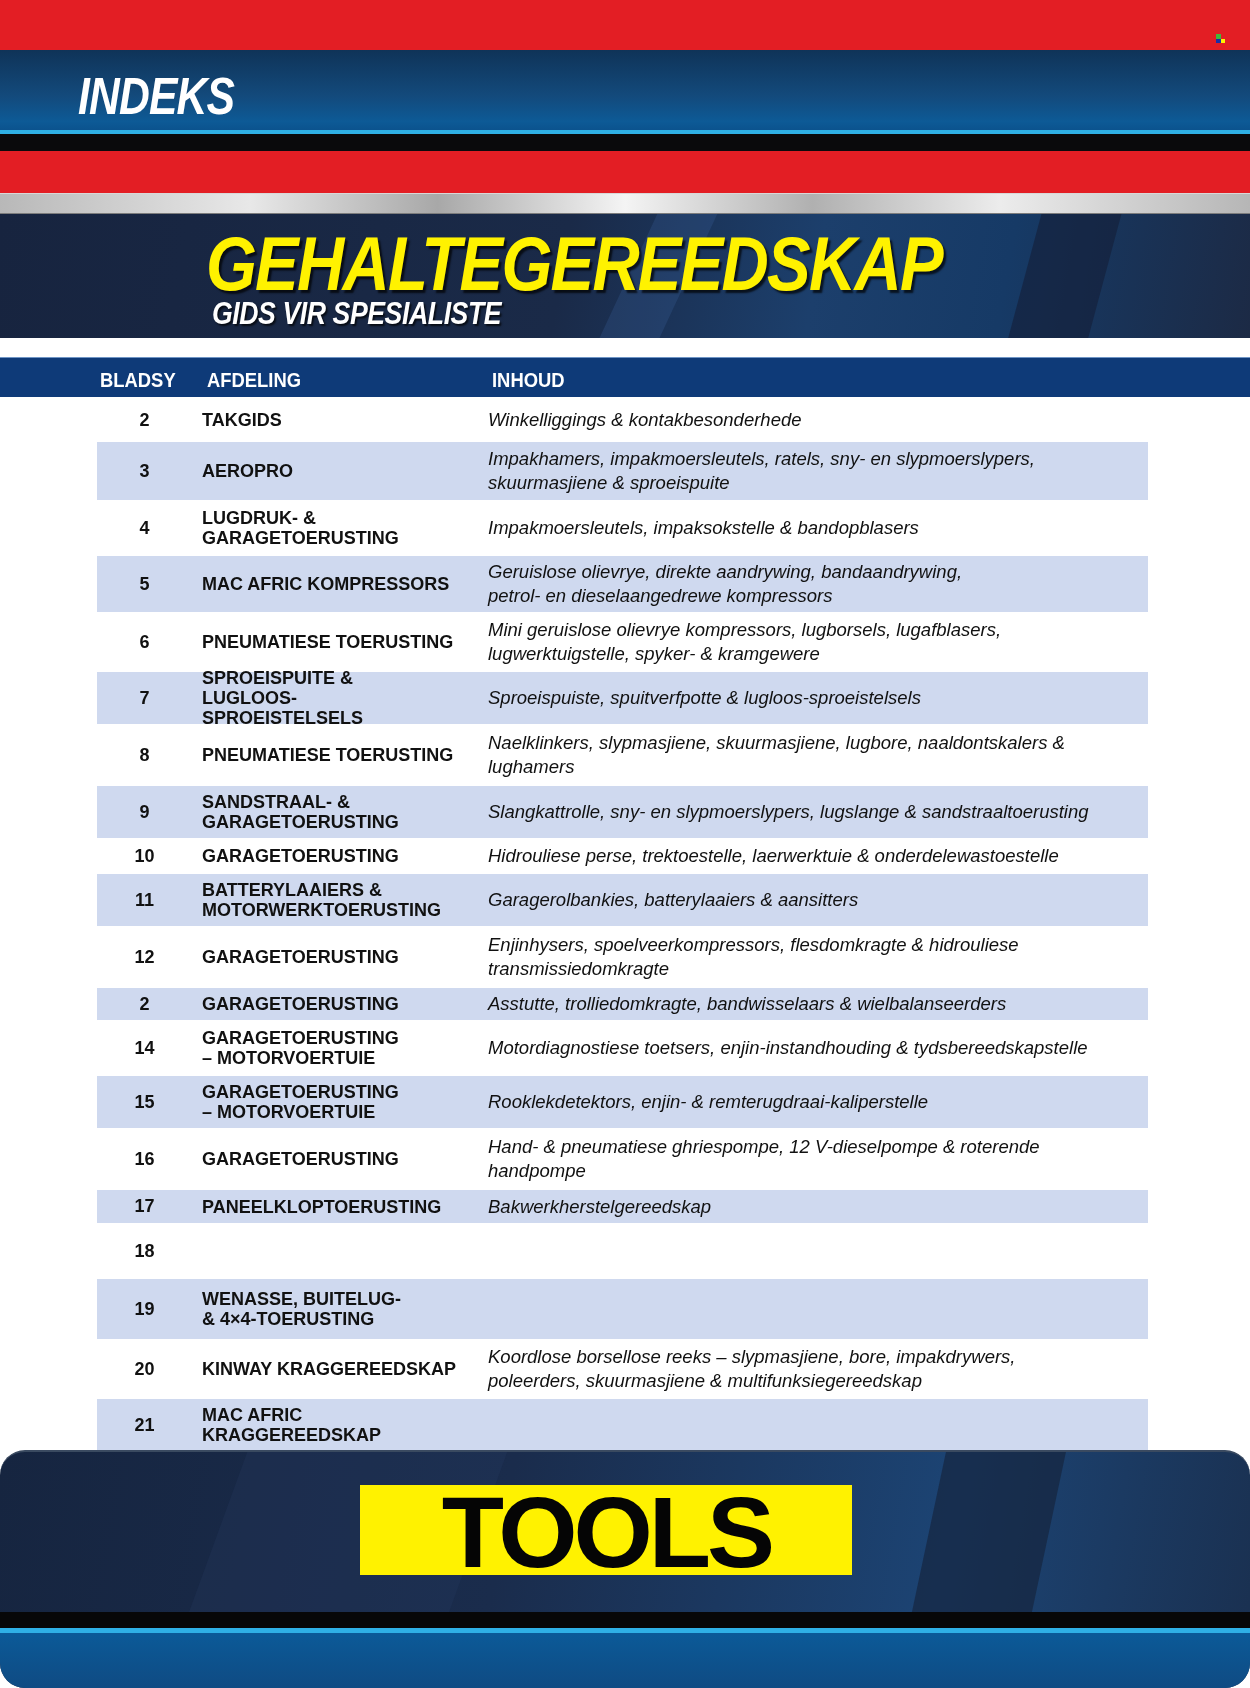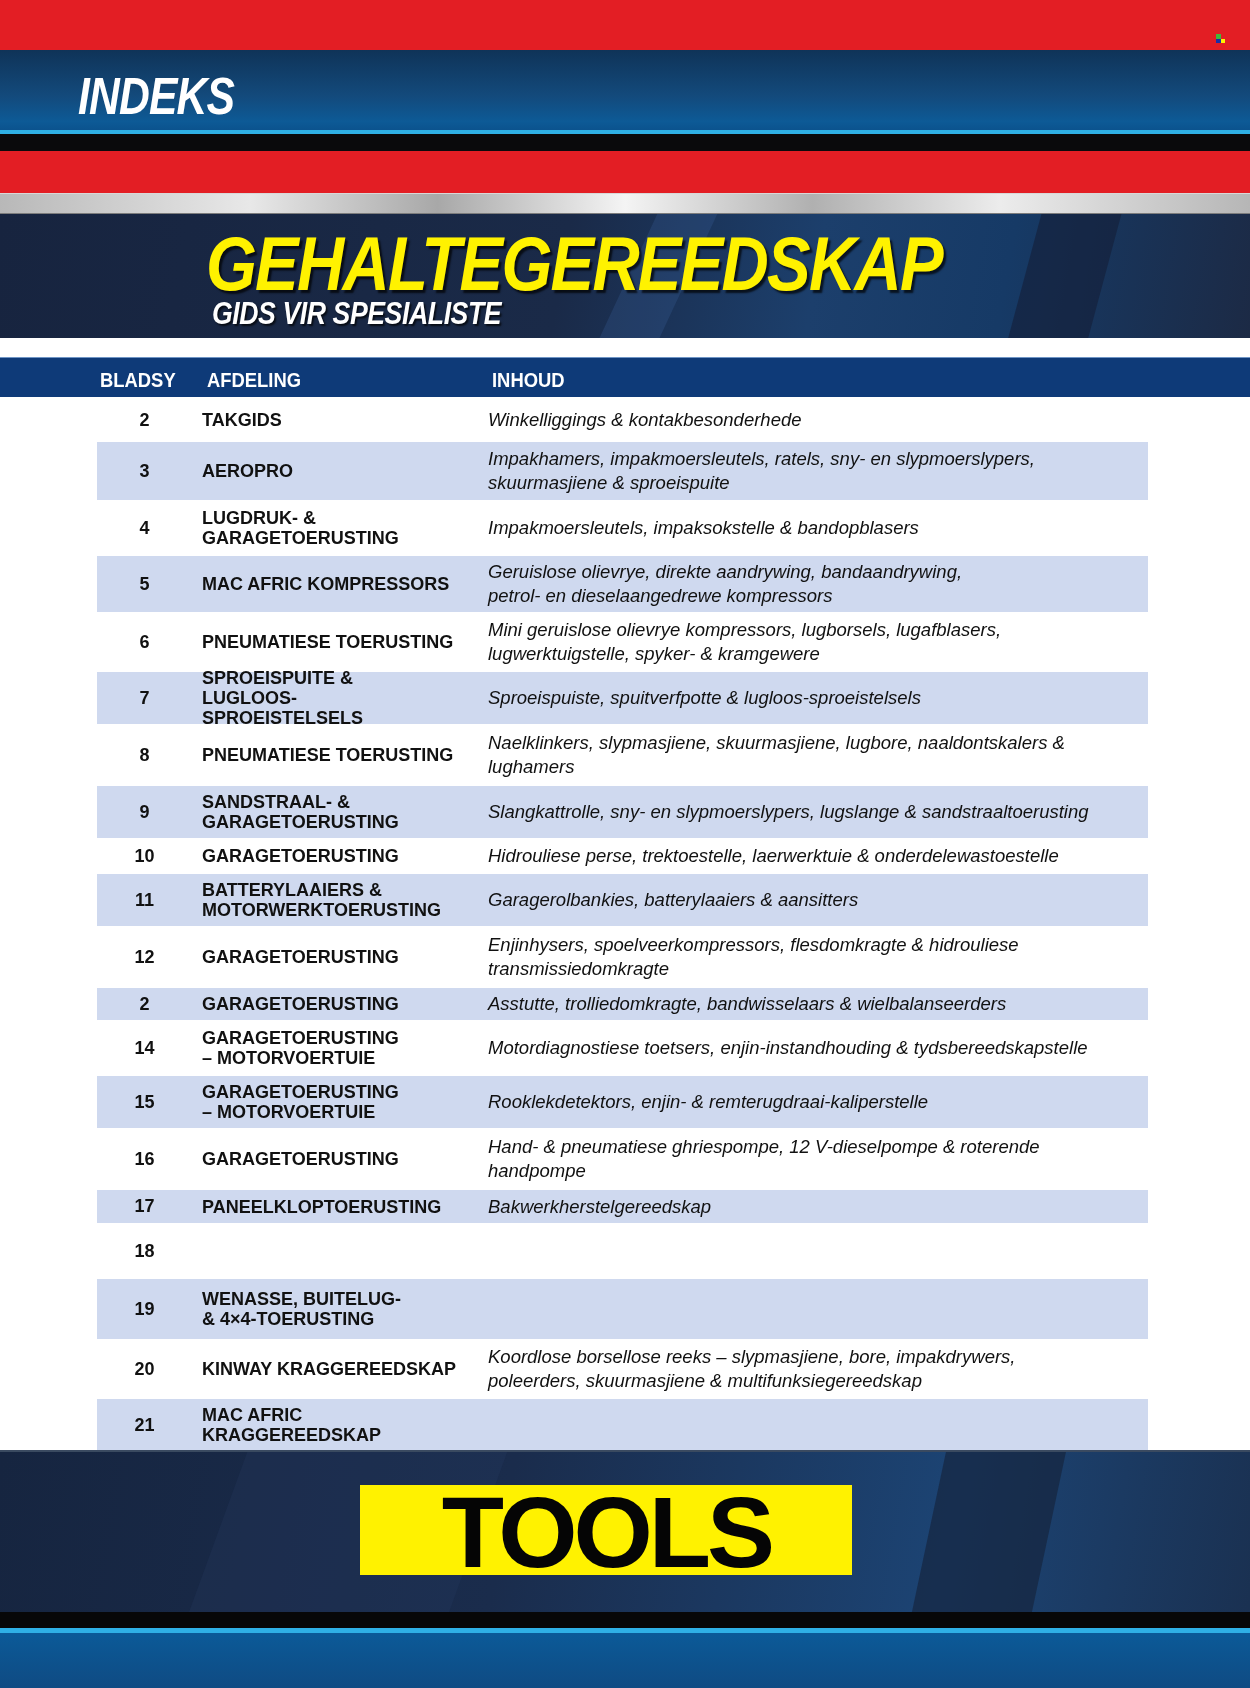--- a/index.html
+++ b/index.html
@@ -41,21 +41,21 @@
 
   .rows { position: absolute; left: 97px; top: 400px; width: 1051px; }
   .row { display: flex; align-items: center; width: 1051px; color: #111111; }
   .row.alt { background: #cfd9ef; }
   .row + .row { margin-top: 2px; }
   .c-page { width: 95px; text-align: center; font-weight: bold; font-size: 18px; }
   .c-dept { width: 290px; font-weight: bold; font-size: 18px; line-height: 20px; padding-left: 10px; text-transform: uppercase; }
   .c-cont { flex: 1; font-style: italic; font-size: 18.5px; line-height: 24px; padding-left: 6px; padding-right: 10px; }
 
   .footer { position: absolute; left: 0; top: 1450px; width: 1250px; height: 238px; overflow: hidden;
-    background: linear-gradient(100deg, #162540 0%, #1a2c4c 40%, #1c4474 75%, #1a3050 100%); border-top: 2px solid #3a4a60; }
+    background: linear-gradient(100deg, #162540 0%, #1a2c4c 40%, #1c4474 75%, #1a3050 100%); border-top: 2px solid #3a4a60; border-radius: 25px; }
   .footer .streak { position: absolute; left: 930px; top: -10px; width: 120px; height: 170px;
     background: rgba(20,30,50,0.55); transform: skewX(-12deg); }
   .footer .streak2 { position: absolute; left: 220px; top: -10px; width: 260px; height: 170px;
     background: rgba(40,60,100,0.25); transform: skewX(-20deg); }
   .tools-box { position: absolute; left: 360px; top: 33px; width: 492px; height: 90px; background: #fff200;
     display: flex; align-items: center; justify-content: center; }
   .tools-word { font-family: "Liberation Sans", sans-serif; font-weight: bold; font-size: 100px; color: #050505;
     letter-spacing: -4px; transform: scaleX(1.02); line-height: 1; margin-top: 4px; }
   .footer-black { position: absolute; left: 0; top: 160px; width: 1250px; height: 16px; background: #070708; }
   .footer-glow { position: absolute; left: 0; top: 176px; width: 1250px; height: 5px; background: #2fb0e6; }

